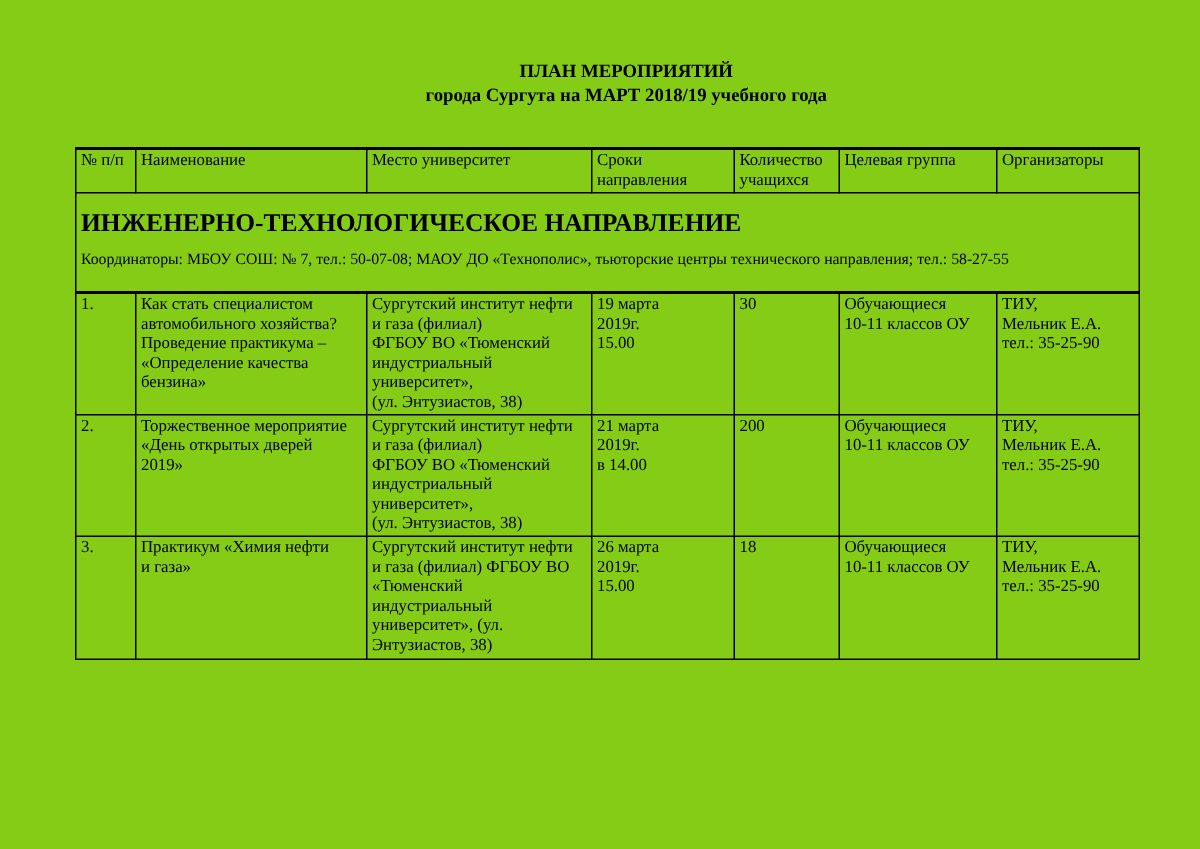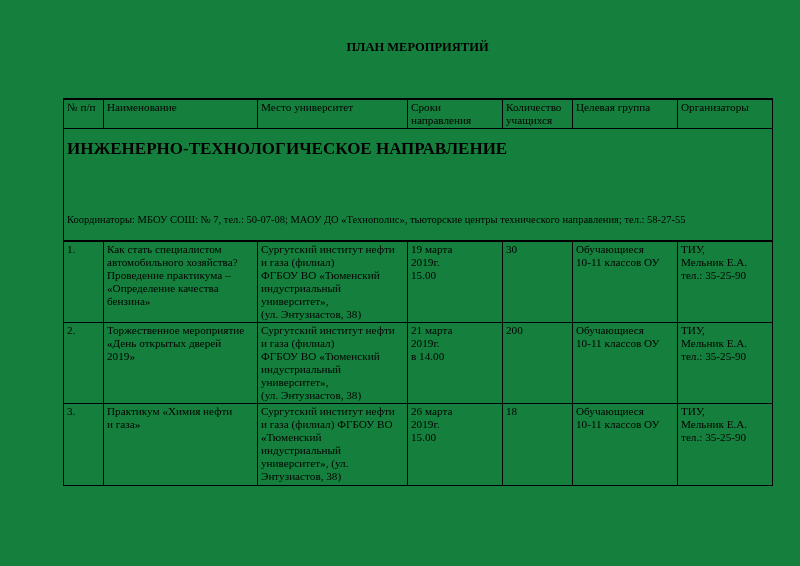--- a/index.html
+++ b/index.html
@@ -1,30 +1,30 @@
 <!DOCTYPE html>
 <html><head>
 <meta charset="utf-8">
 <style>
   html, body { margin:0; padding:0; background:#ffffff; }
   .page {
     position:relative;
     width:800px; height:566px;
-    background:#15803d;
+    background:#84cc16;
     color:#000;
     font-family:"Liberation Serif","DejaVu Serif",serif;
     overflow:hidden;
   }
   .titles {
     position:absolute; top:39px; left:63px; width:709px;
     text-align:center; font-weight:bold;
     font-size:12.5px; line-height:16px;
   }
   table.doc {
-    position:absolute; top:98px; left:63px;
+    position:absolute; top:98px; left:50px;
     width:709px; table-layout:fixed;
     border-collapse:collapse;
     border:1px solid #000;
     border-top:2px solid #000;
     font-size:11.2px; line-height:13px;
   }
   table.doc td {
     border:1px solid #000;
     vertical-align:top;
     padding:1px 3px 1px 3px;
@@ -34,32 +34,33 @@
   }
   tr.head { height:29px; }
   td.c { text-align:center; }
   td.section {
     border-bottom:2px solid #000 !important;
     text-align:center;
     padding:1px 2px;
     white-space:normal;
   }
   .sec-h { font-weight:bold; font-size:17px; line-height:12px; }
-  .sec-c { font-size:10.5px; line-height:11.5px;margin-top:46px; }
+  .sec-c { font-size:10.5px; line-height:11.5px; }
   tr.r1 { height:78px; }
   tr.r2 { height:77px; }
   tr.r3 { height:82px; }
 </style>
 </head>
 <body>
 
 <div class="page">
 
   <div class="titles">
     <div>ПЛАН МЕРОПРИЯТИЙ</div>
+    <div>города Сургута на МАРТ 2018/19 учебного года</div>
   </div>
 
   <table class="doc">
     <colgroup>
       <col style="width:40px">
       <col style="width:154px">
       <col style="width:150px">
       <col style="width:95px">
       <col style="width:70px">
       <col style="width:105px">

